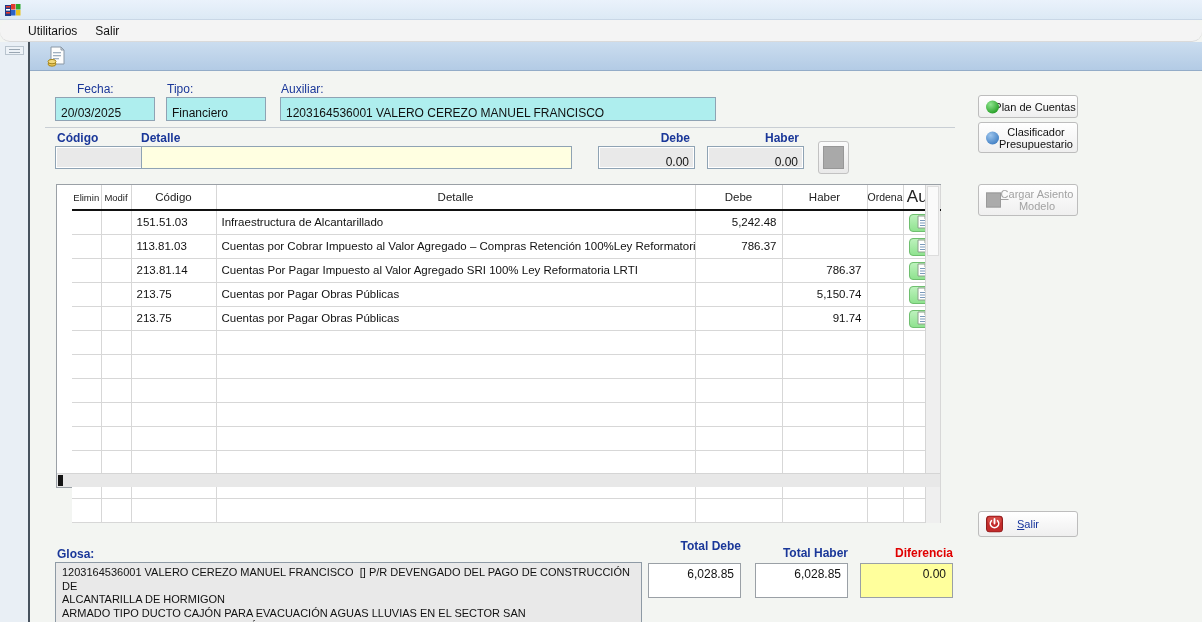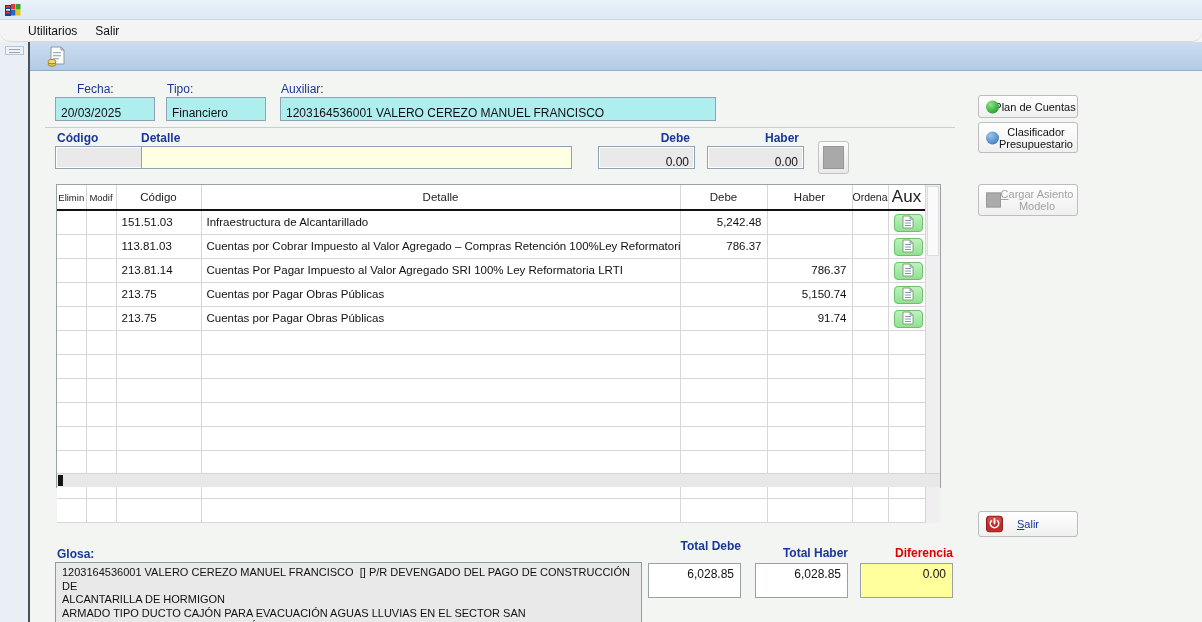--- a/index.html
+++ b/index.html
@@ -45,21 +45,21 @@
   .grayf { background:#E9E9E9; box-shadow:inset 0 0 0 1px #fff; }
   .num { text-align:right; }
   .sep { position:absolute; height:1px; background:#C8CED4; }
 
   
   .sqbtn { position:absolute; background:linear-gradient(180deg,#FBFBFB,#E9E9E9); border:1px solid #C2C2C2; border-radius:3px;
     display:flex; align-items:center; justify-content:center; }
   .graysq { background:#A9A9A9; border:1px solid #979797; }
 
   
-  .grid-wrap { position:absolute; left:56px; top:184px; width:885px; height:304px; border:1px solid #9AA0A6; background:#fff; }
+  .grid-wrap { position:absolute; left:56px; top:184px; width:885px; height:304px; border:1px solid #9AA0A6; background:#fff;padding-left:15px; }
   table.grid { border-collapse:collapse; table-layout:fixed; width:868px; }
   table.grid th { height:25px; font-weight:normal; font-size:10.5px; color:#222; background:#fff;
     border-right:1px solid #D7D7D7; border-bottom:2px solid #111; text-align:center; overflow:hidden; white-space:nowrap; }
   table.grid td { height:24px; font-size:11.5px; border-right:1px solid #D7D7D7; border-bottom:1px solid #D7D7D7;
     overflow:hidden; white-space:nowrap; padding:0 5px; background:#fff; }
   td.c-cod { padding-left:8px; }
   td.c-num { text-align:right; }
   td.c-aux { padding:0; text-align:center; }
   .aux-btn { display:inline-block; width:29px; height:18px; margin-top:2px; border:1px solid #6FBF6F; border-radius:4px;
     background:linear-gradient(180deg,#BDF2BD,#8FE28F); vertical-align:middle; line-height:15px; }

